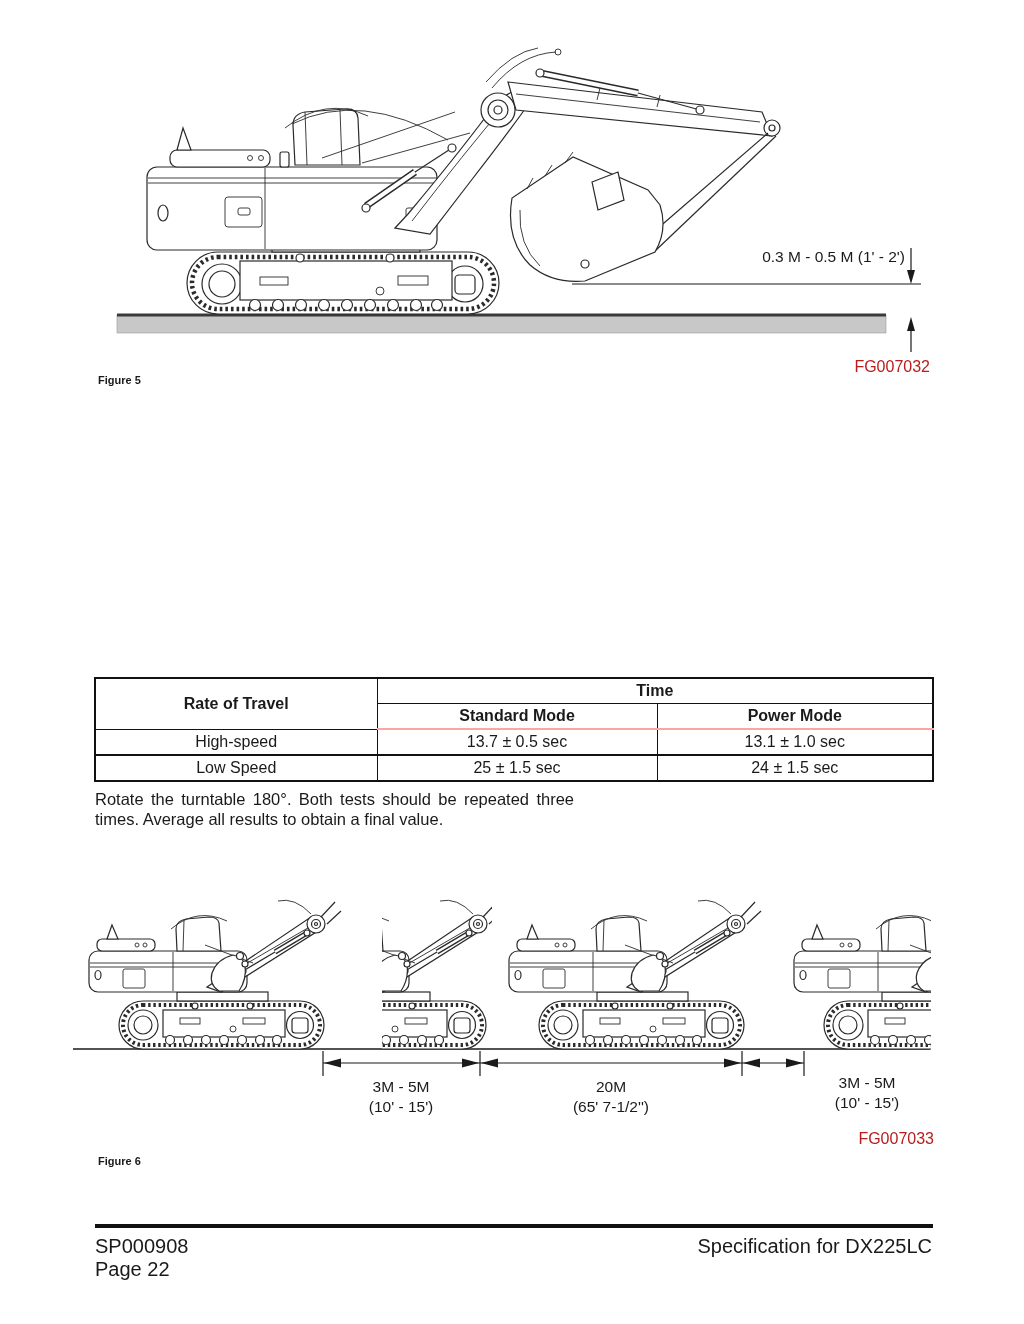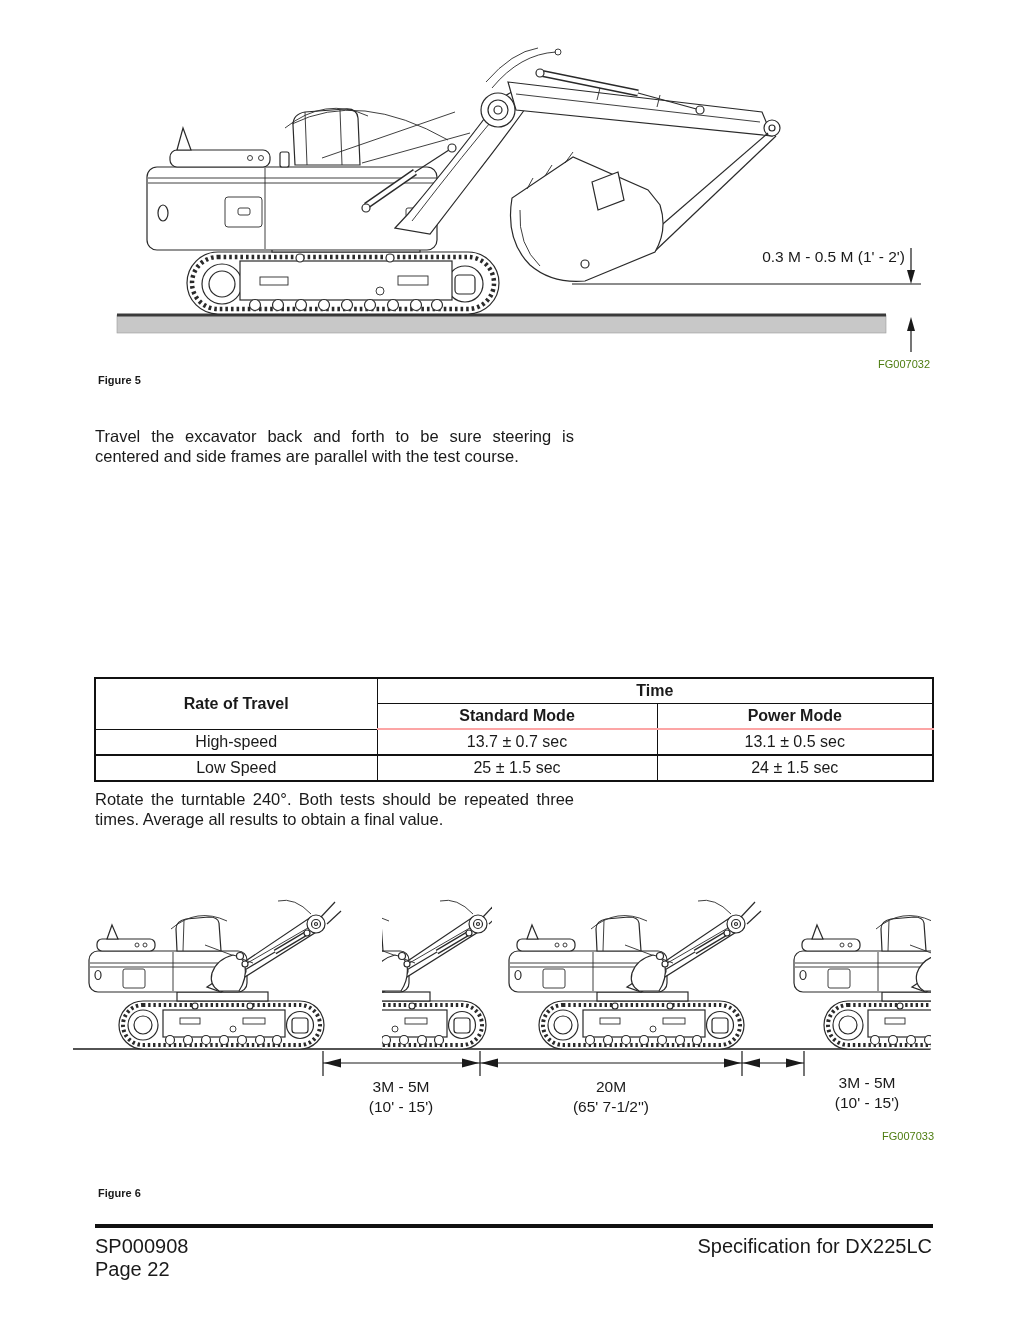--- a/index.html
+++ b/index.html
@@ -2,21 +2,21 @@
 <html><head>
 <meta charset="utf-8">
 <style>
   html,body{margin:0;padding:0;}
   body{
     width:1024px;height:1324px;position:relative;background:#ffffff;
     font-family:"Liberation Sans", sans-serif;color:#1a1a1a;overflow:hidden;
   }
   .abs{position:absolute;}
   .fig-caption{font-weight:bold;font-size:11px;}
-  .fig-code{font-size:11px;color:#4d7c0f;text-align:right;}
+  .fig-code{font-size:16px;color:#b91c1c;text-align:right;}
   .text-col{left:95px;width:479px;}
   .para{font-size:16.5px;line-height:20px;text-align:justify;margin:0 0 12px 0;}
   svg{position:absolute;left:0;}
   svg .ln{stroke:#2a2a2a;stroke-width:1.2;fill:none;}
   svg .lnthin{stroke:#2a2a2a;stroke-width:0.9;fill:none;}
   svg .fw{stroke:#2a2a2a;stroke-width:1.2;fill:#ffffff;}
   svg .dim{stroke:#1a1a1a;stroke-width:1.2;fill:none;}
   svg .dimfill{fill:#1a1a1a;stroke:none;}
   svg text{fill:#1a1a1a;font-family:"Liberation Sans",sans-serif;}
   .dimtext{font-size:15.5px;}
@@ -162,53 +162,52 @@
     <line class="dim" x1="911" y1="352" x2="911" y2="331"></line>
     <polygon class="dimfill" points="907,331 915,331 911,317"></polygon>
   </g>
 </svg>
 
 <div class="abs fig-code" style="top:358px;right:94px">FG007032</div>
 
 <div class="abs fig-caption" style="left:98px;top:374px">Figure 5</div>
 
 <div class="abs text-col" style="top:426px">
-  <p class="para">Travel the excavator back and forth to be sure steering is centered and side frames are parallel with the test course.</p>
 </div>
 
 <table class="spec-table">
   <colgroup>
       <col style="width:282px">
       <col style="width:280px">
       <col style="width:276px">
     </colgroup>
   <tbody>
       <tr>
     <th rowspan="2">Rate of Travel</th>
     <th colspan="2">Time</th>
   </tr>
   <tr class="hdr-bottom">
     <th>Standard Mode</th>
     <th>Power Mode</th>
   </tr>
   <tr class="row-thick">
     <td>High-speed</td>
-    <td>13.7 ± 0.7 sec</td>
-    <td>13.1 ± 0.5 sec</td>
+    <td>13.7 ± 0.5 sec</td>
+    <td>13.1 ± 1.0 sec</td>
   </tr>
   <tr>
     <td>Low Speed</td>
     <td>25 ± 1.5 sec</td>
     <td>24 ± 1.5 sec</td>
   </tr>
 </tbody>
   </table>
 
 <div class="abs text-col" style="top:789px">
-  <p class="para">Rotate the turntable 240°. Both tests should be repeated three times. Average all results to obtain a final value.</p>
+  <p class="para">Rotate the turntable 180°. Both tests should be repeated three times. Average all results to obtain a final value.</p>
 </div>
 
 <svg class="abs" style="top:860px" width="1024" height="300" viewBox="0 860 1024 300">
   <defs>
     <g id="mexc">
 
       <path class="fw" d="M 58,112 L 215,112 A 24,24 0 0 1 215,160 L 58,160 A 24,24 0 0 1 58,112 Z"></path>
       <path fill="none" stroke="#2a2a2a" stroke-width="4" stroke-dasharray="2.4,2.8" d="M 58,116 L 215,116 A 20,20 0 0 1 215,156 L 58,156 A 20,20 0 0 1 58,116 Z"></path>
       <circle class="fw" cx="58" cy="136" r="15"></circle>
       <circle class="fw" cx="58" cy="136" r="9"></circle>
@@ -305,18 +304,18 @@
     <text class="dimtext" x="401" y="1112" text-anchor="middle">(10' - 15')</text>
     <text class="dimtext" x="611" y="1092" text-anchor="middle">20M</text>
     <text class="dimtext" x="611" y="1112" text-anchor="middle">(65' 7-1/2'')</text>
     <text class="dimtext" x="867" y="1088" text-anchor="middle">3M - 5M</text>
     <text class="dimtext" x="867" y="1108" text-anchor="middle">(10' - 15')</text>
   </g>
 </svg>
 
 <div class="abs fig-code" style="top:1130px;right:90px">FG007033</div>
 
-<div class="abs fig-caption" style="left:98px;top:1187px">Figure 6</div>
+<div class="abs fig-caption" style="left:98px;top:1155px">Figure 6</div>
 
 <div class="abs footer-rule"></div>
 <div class="abs footer-text" style="left:95px;top:1235px">SP000908</div>
 <div class="abs footer-text" style="left:95px;top:1258px">Page 22</div>
 <div class="abs footer-text" style="right:92px;top:1235px">Specification for DX225LC</div>
 
 </body></html>

